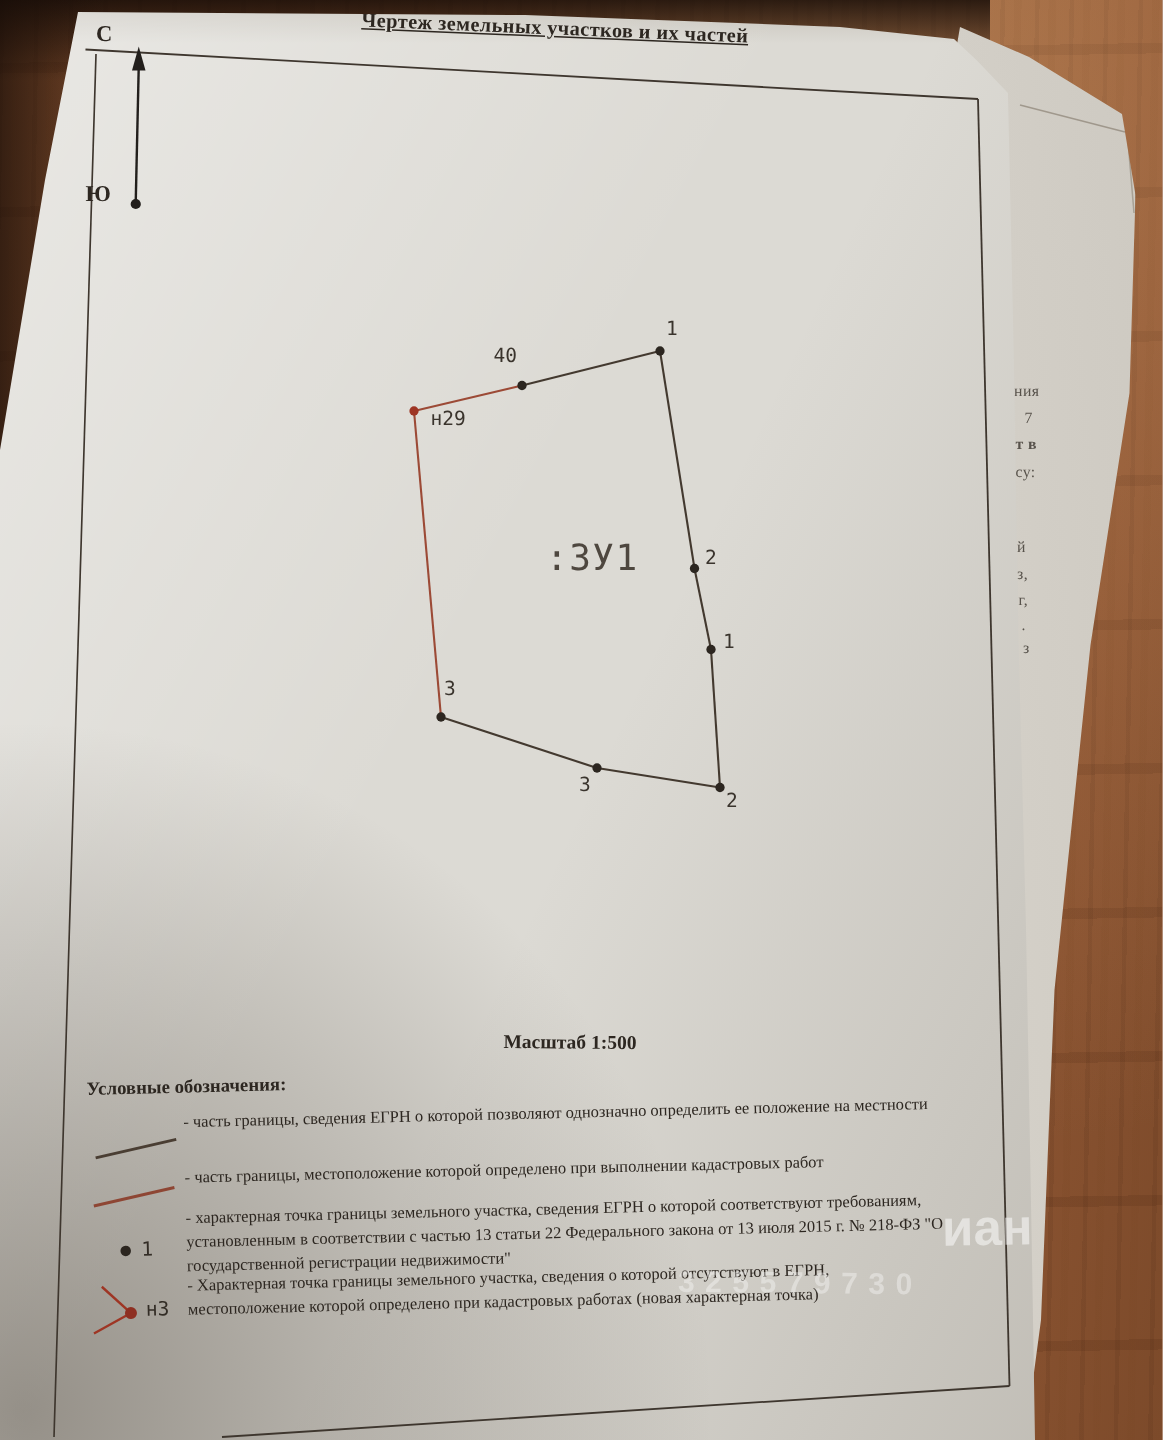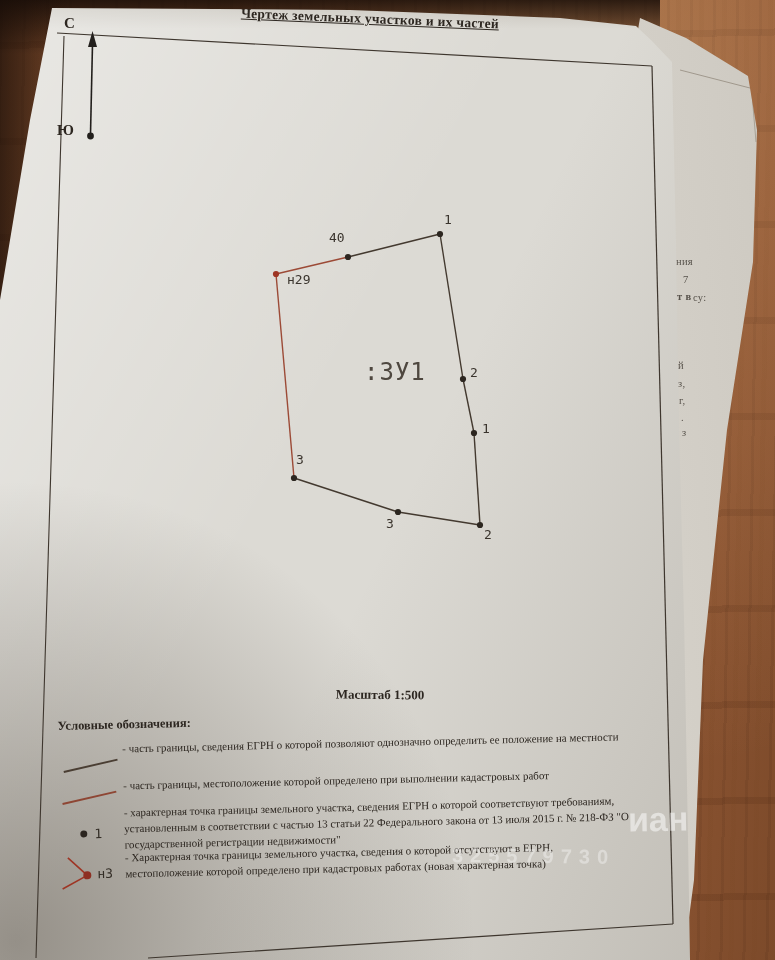--- a/index.html
+++ b/index.html
@@ -84,21 +84,21 @@
   <div id="wood-shadow-left"></div>
 
   <div id="back-sheet" class="sheet">
     <svg class="layer">
       <line x1="680" y1="70" x2="750" y2="88" stroke="rgba(120,110,95,.55)" stroke-width="1"></line>
       <line x1="752" y1="94" x2="756" y2="142" stroke="rgba(120,110,95,.45)" stroke-width="1"></line>
     </svg>
     <span class="frag" style="left:676px;top:256px;">ния</span>
     <span class="frag" style="left:683px;top:274px;">7</span>
     <span class="frag" style="left:677px;top:291px;font-weight:bold;">т в</span>
-    <span class="frag" style="left:677px;top:292px;margin-left:16px;">су:</span>
+    <span class="frag" style="left:677px;top:310px;">су:</span>
     <span class="frag" style="left:678px;top:360px;">й</span>
     <span class="frag" style="left:678px;top:378px;">з,</span>
     <span class="frag" style="left:679px;top:395px;">г,</span>
     <span class="frag" style="left:681px;top:412px;">.</span>
     <span class="frag" style="left:682px;top:427px;">з</span>
   </div>
 
   <div id="front-paper" class="sheet">
 
     <svg class="layer" viewBox="0 0 775 960">

